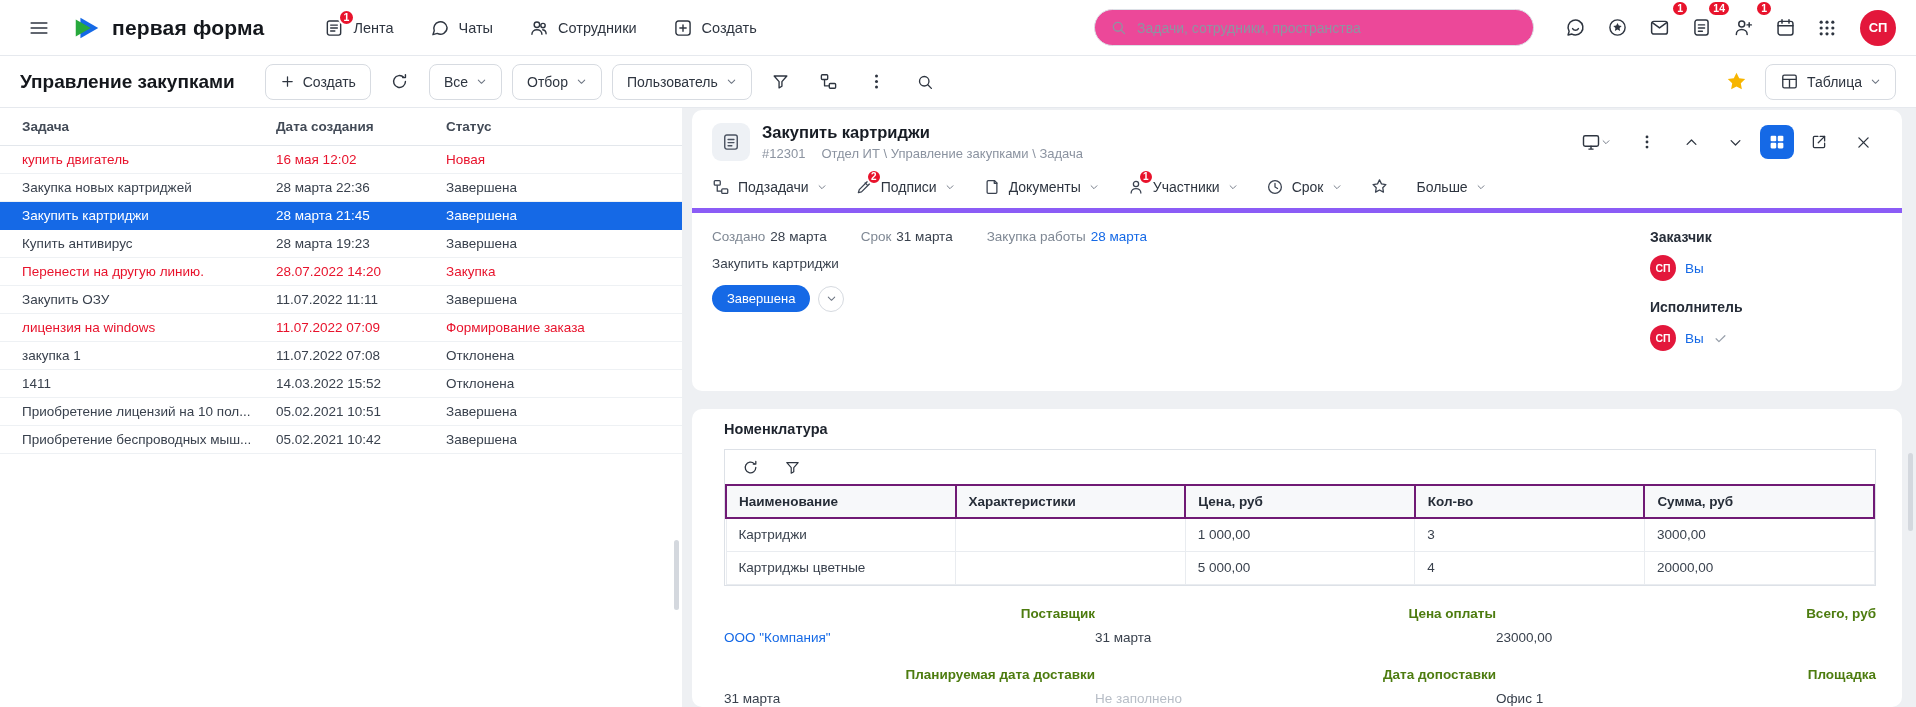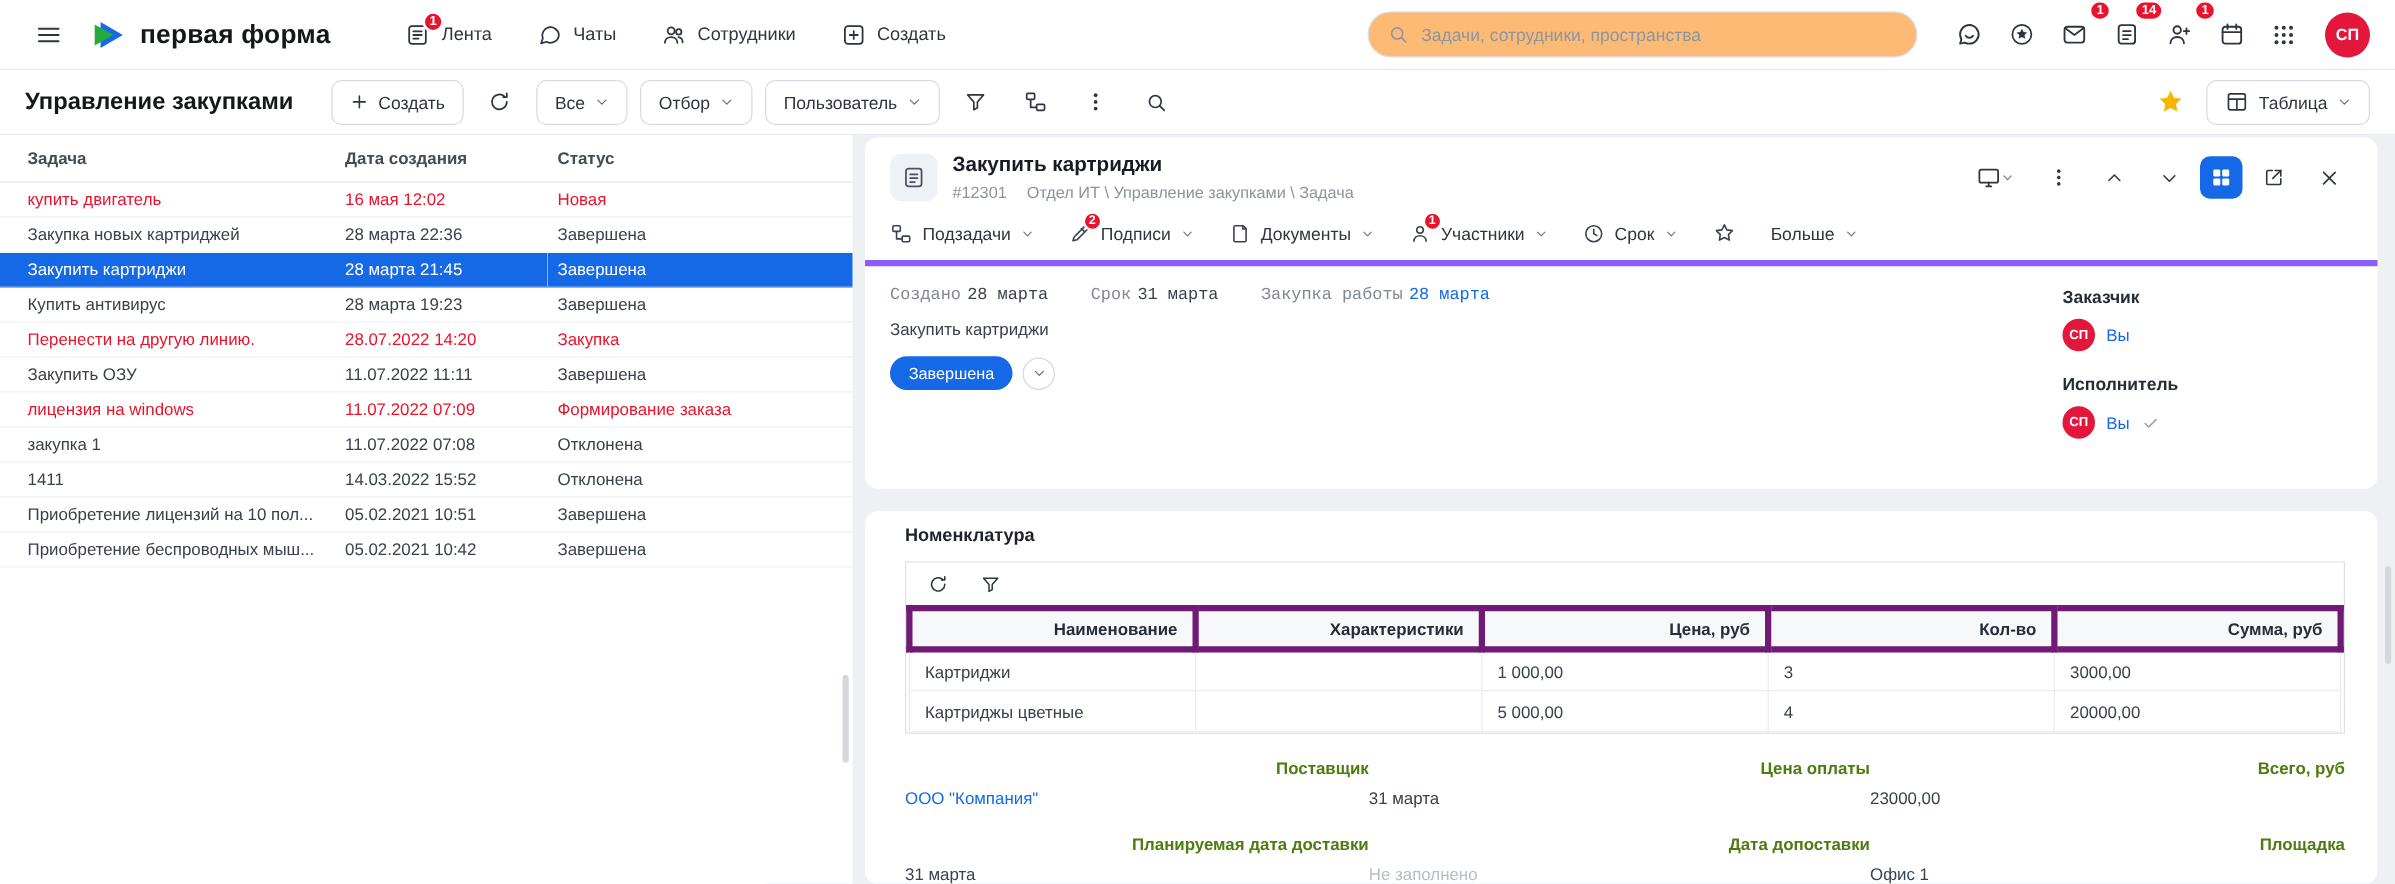--- a/index.html
+++ b/index.html
@@ -11,21 +11,21 @@
   .app-header { height:56px; background:#fff; display:flex; align-items:center; padding:0 20px; border-bottom:1px solid #e6e9ee; position:relative; z-index:3; }
   .icon-btn { display:flex; align-items:center; justify-content:center; width:38px; height:38px; border:none; background:none; cursor:pointer; color:#2e3540; border-radius:8px; position:relative; flex:none; }
   .ic { display:flex; align-items:center; justify-content:center; }
   .logo { display:flex; align-items:center; gap:10px; margin-left:14px; cursor:pointer; }
   .logo-text { font-size:21px; font-weight:700; color:#14171c; letter-spacing:.2px; }
   .main-nav { display:flex; align-items:center; gap:36px; margin-left:60px; }
   .nav-item { display:flex; align-items:center; gap:9px; font-size:14.5px; color:#2e3540; cursor:pointer; }
   .nav-ic { position:relative; display:flex; color:#2e3540; }
   .badge { position:absolute; top:-9px; right:-11px; min-width:17px; height:17px; border-radius:9px; background:#e8132c; color:#fff; font-size:10.5px; font-weight:700; display:flex; align-items:center; justify-content:center; padding:0 4px; border:2px solid #fff; line-height:1; }
   .badge:empty { display:none; }
-  .global-search { margin-left:auto; display:flex; align-items:center; gap:10px; width:440px; height:37px; background:#fdba74; border:1px solid #dce0e6; border-radius:19px; padding:0 15px; margin-right:22px; color:#8d95a1; }
+  .global-search { margin-left:auto; display:flex; align-items:center; gap:10px; width:440px; height:37px; background:#ec4899; border:1px solid #dce0e6; border-radius:19px; padding:0 15px; margin-right:22px; color:#8d95a1; }
   .global-search input { border:none; background:none; outline:none; font-size:14px; color:#333; width:100%; }
   .global-search input::placeholder { color:#8d95a1; }
   .header-actions { display:flex; align-items:center; gap:4px; }
   .avatar { width:36px; height:36px; border-radius:50%; background:#e3173b; color:#fff; font-size:13px; font-weight:700; display:flex; align-items:center; justify-content:center; margin-left:10px; cursor:pointer; flex:none; }
 
   
   .toolbar { height:52px; background:#fff; display:flex; align-items:center; padding:0 20px; border-bottom:1px solid #e6e9ee; gap:10px; }
   .page-title { font-size:19px; font-weight:700; color:#14171c; margin-right:20px; white-space:nowrap; }
   .btn { display:flex; align-items:center; gap:8px; height:36px; padding:0 14px; border:1px solid #d7dbe1; border-radius:8px; background:#fff; font-size:14px; color:#2e3540; cursor:pointer; white-space:nowrap; }
   .chev { color:#6b7380; display:flex; }
@@ -49,42 +49,42 @@
   .task-icon-box { width:38px; height:38px; border-radius:9px; background:#eef1f5; display:flex; align-items:center; justify-content:center; color:#4a5260; margin-right:12px; flex:none; }
   .detail-title { font-size:16.5px; font-weight:700; color:#171c24; }
   .detail-sub { display:flex; gap:16px; margin-top:4px; font-size:13px; color:#8b93a0; }
   .detail-actions { margin-left:auto; display:flex; align-items:center; gap:6px; }
   .active-view-btn { width:34px; height:34px; border-radius:8px; background:#1569e6; border:none; color:#fff; display:flex; align-items:center; justify-content:center; cursor:pointer; }
   .tabs { display:flex; align-items:center; gap:28px; padding:10px 20px 12px 20px; border-bottom:5px solid #8b5cf6; }
   .tab { display:flex; align-items:center; gap:8px; font-size:14px; color:#2e3540; cursor:pointer; }
   .tab-ic { position:relative; display:flex; color:#3a4250; }
   .tab-badge { position:absolute; top:-9px; right:-9px; min-width:16px; height:16px; border-radius:8px; background:#e8132c; color:#fff; font-size:10px; font-weight:700; display:flex; align-items:center; justify-content:center; padding:0 3px; border:2px solid #fff; line-height:1; }
   .detail-body { display:flex; padding:16px 22px 22px 20px; }
-  .meta-row { display:flex; gap:34px; font-size:13.5px; align-items:center;font-family:Liberation Mono, monospace; }
+  .meta-row { display:flex; gap:34px; font-size:13.5px; align-items:center; }
   .meta-label { color:#7f8894; margin-right:5px; }
   .meta-value { color:#39414d; }
   .meta-link { color:#1569e6; cursor:pointer; }
   .task-text { margin-top:12px; font-size:13.5px; color:#39414d; }
   .status-row { margin-top:14px; display:flex; align-items:center; gap:8px; }
   .status-pill { background:#1569e6; color:#fff; font-size:13px; padding:6px 15px; border-radius:15px; cursor:pointer; border:none; }
   .pill-chev { width:26px; height:26px; border-radius:50%; border:1px solid #d6dae0; display:flex; align-items:center; justify-content:center; color:#6b7380; background:#fff; cursor:pointer; }
   .people-col { width:230px; margin-left:auto; flex:none; }
   .people-label { font-size:14px; font-weight:700; color:#262d38; }
   .person-row { display:flex; align-items:center; gap:9px; margin:10px 0 18px 0; }
   .mini-avatar { width:26px; height:26px; border-radius:50%; background:#e3173b; color:#fff; font-size:10.5px; font-weight:700; display:flex; align-items:center; justify-content:center; cursor:pointer; flex:none; }
   .person-link { color:#1569e6; font-size:13.5px; cursor:pointer; }
   .seen-check { color:#98a0ab; display:flex; }
 
   
   .nomen-card { padding:10px 26px 24px 26px; flex:1; overflow:hidden; }
   .nomen-title { font-size:14.5px; font-weight:700; color:#1d232d; margin:2px 0 12px 6px; }
   .nomen-box { border:1px solid #dde1e7; margin-left:6px; background:#fff; }
   .nomen-toolbar { display:flex; align-items:center; gap:16px; height:34px; padding:0 12px; color:#454d59; }
   table.nomen-table { width:100%; border-collapse:collapse; table-layout:fixed; font-size:13.5px; }
-  .nomen-table th { background:#f7f8fa; font-weight:700; color:#262d38; text-align:right; height:33px; padding:0 12px; border:5px solid #701a75; cursor:pointer; }
+  .nomen-table th { background:#f7f8fa; font-weight:700; color:#262d38; text-align:left; height:33px; padding:0 12px; border:2px solid #701a75; cursor:pointer; }
   .nomen-table td { height:33px; padding:0 12px; border:1px solid #e9ecf0; color:#39414d; }
   .fields-grid { display:grid; grid-template-columns:371px 401px 1fr; row-gap:22px; margin:20px 0 0 6px; }
   .field-label { font-size:13.5px; font-weight:700; color:#4d7c0f; margin-bottom:9px;text-align:right; }
   .field-value { font-size:13.5px; color:#39414d; }
   .field-value.link { color:#1569e6; cursor:pointer; }
   .field-value.muted { color:#b7bdc6; }
   .detail-scrollbar { position:absolute; right:3px; top:345px; width:5px; height:78px; border-radius:3px; background:#d4d8de; cursor:pointer; }
 </style>
 </head>
 <body>

